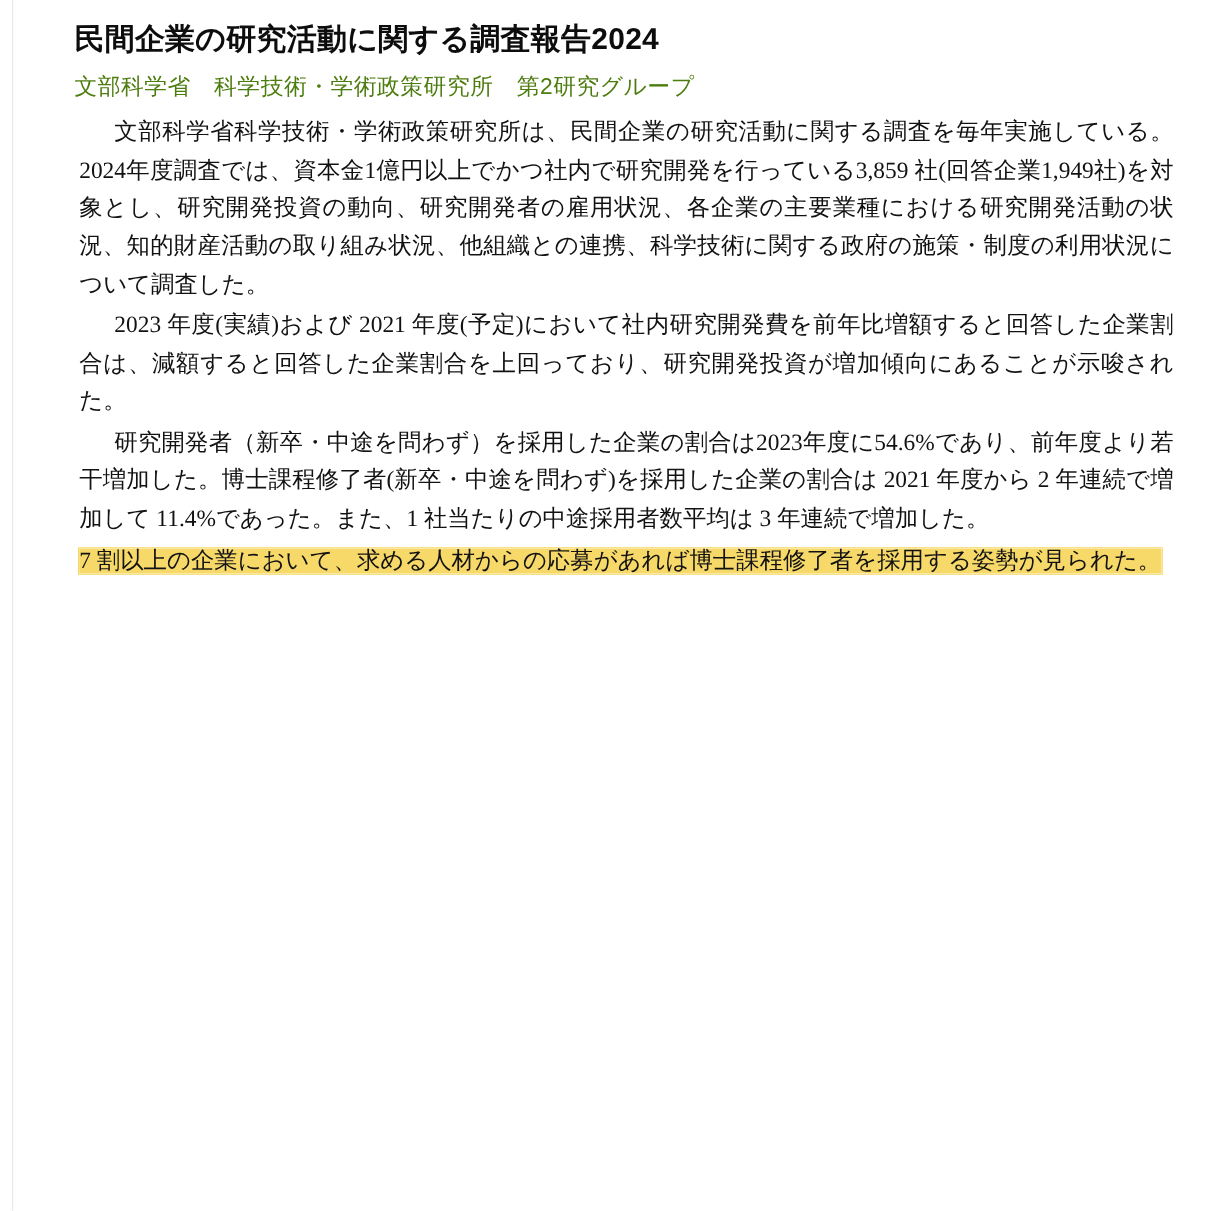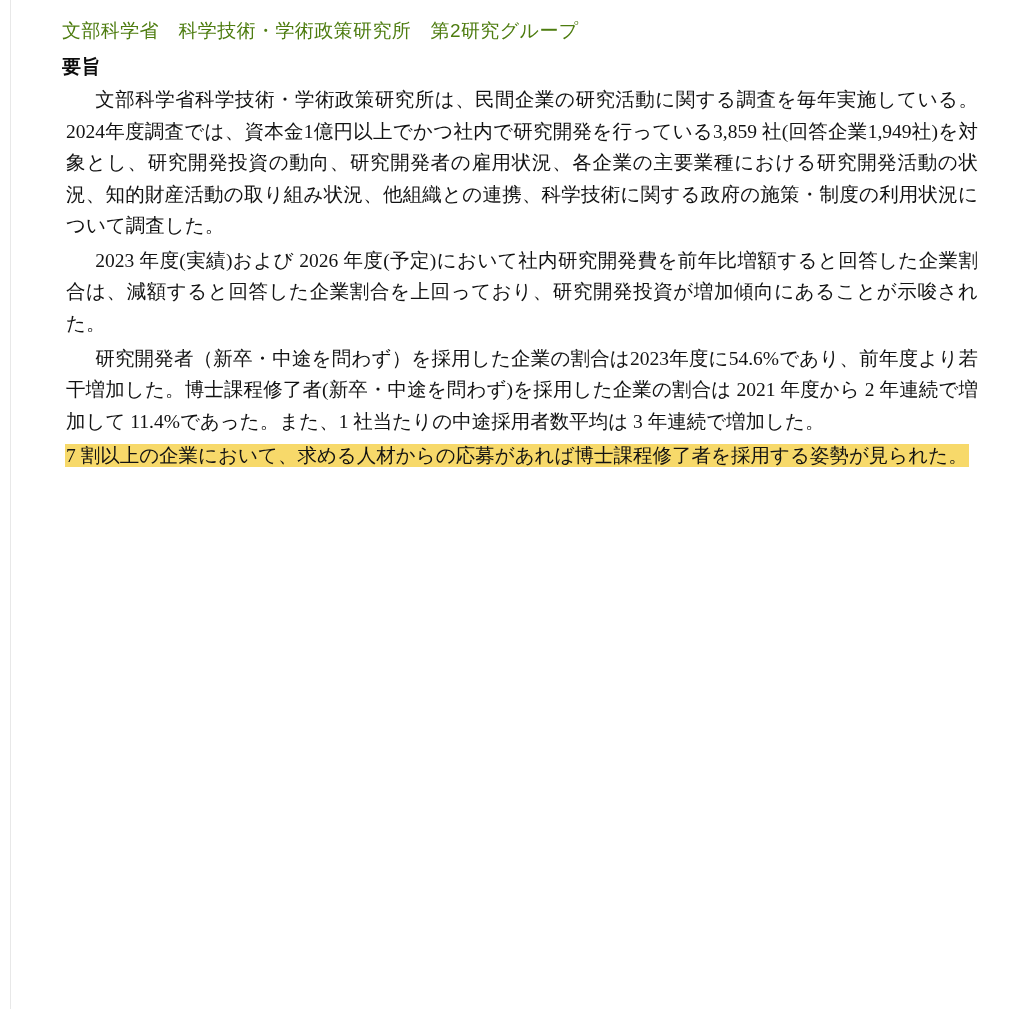--- a/index.html
+++ b/index.html
@@ -76,24 +76,24 @@
     background: #f7d96a;
     box-shadow: 0 0 0 1px #f7d96a;
   }
 </style>
 </head>
 <body>
 
 <div class="page">
   <div class="left-rule"></div>
 
+  <h1 class="doc-title">民間企業の研究活動に関する調査報告2024</h1>
 
   <div class="doc-affil">文部科学省　科学技術・学術政策研究所　第2研究グループ</div>
 
-  <div class="section-heading">要旨</div>
 
   <div class="body-block">
     <p class="para">文部科学省科学技術・学術政策研究所は、民間企業の研究活動に関する調査を毎年実施している。2024年度調査では、資本金1億円以上でかつ社内で研究開発を行っている3,859 社(回答企業1,949社)を対象とし、研究開発投資の動向、研究開発者の雇用状況、各企業の主要業種における研究開発活動の状況、知的財産活動の取り組み状況、他組織との連携、科学技術に関する政府の施策・制度の利用状況について調査した。</p>
-    <p class="para">2023 年度(実績)および 2026 年度(予定)において社内研究開発費を前年比増額すると回答した企業割合は、減額すると回答した企業割合を上回っており、研究開発投資が増加傾向にあることが示唆された。</p>
+    <p class="para">2023 年度(実績)および 2021 年度(予定)において社内研究開発費を前年比増額すると回答した企業割合は、減額すると回答した企業割合を上回っており、研究開発投資が増加傾向にあることが示唆された。</p>
     <p class="para">研究開発者（新卒・中途を問わず）を採用した企業の割合は2023年度に54.6%であり、前年度より若干増加した。博士課程修了者(新卒・中途を問わず)を採用した企業の割合は 2021 年度から 2 年連続で増加して 11.4%であった。また、1 社当たりの中途採用者数平均は 3 年連続で増加した。</p>
     <p class="para no-indent"><span class="hl">7 割以上の企業において、求める人材からの応募があれば博士課程修了者を採用する姿勢が見られた。</span></p>
   </div>
 </div>
 
 </body></html>

